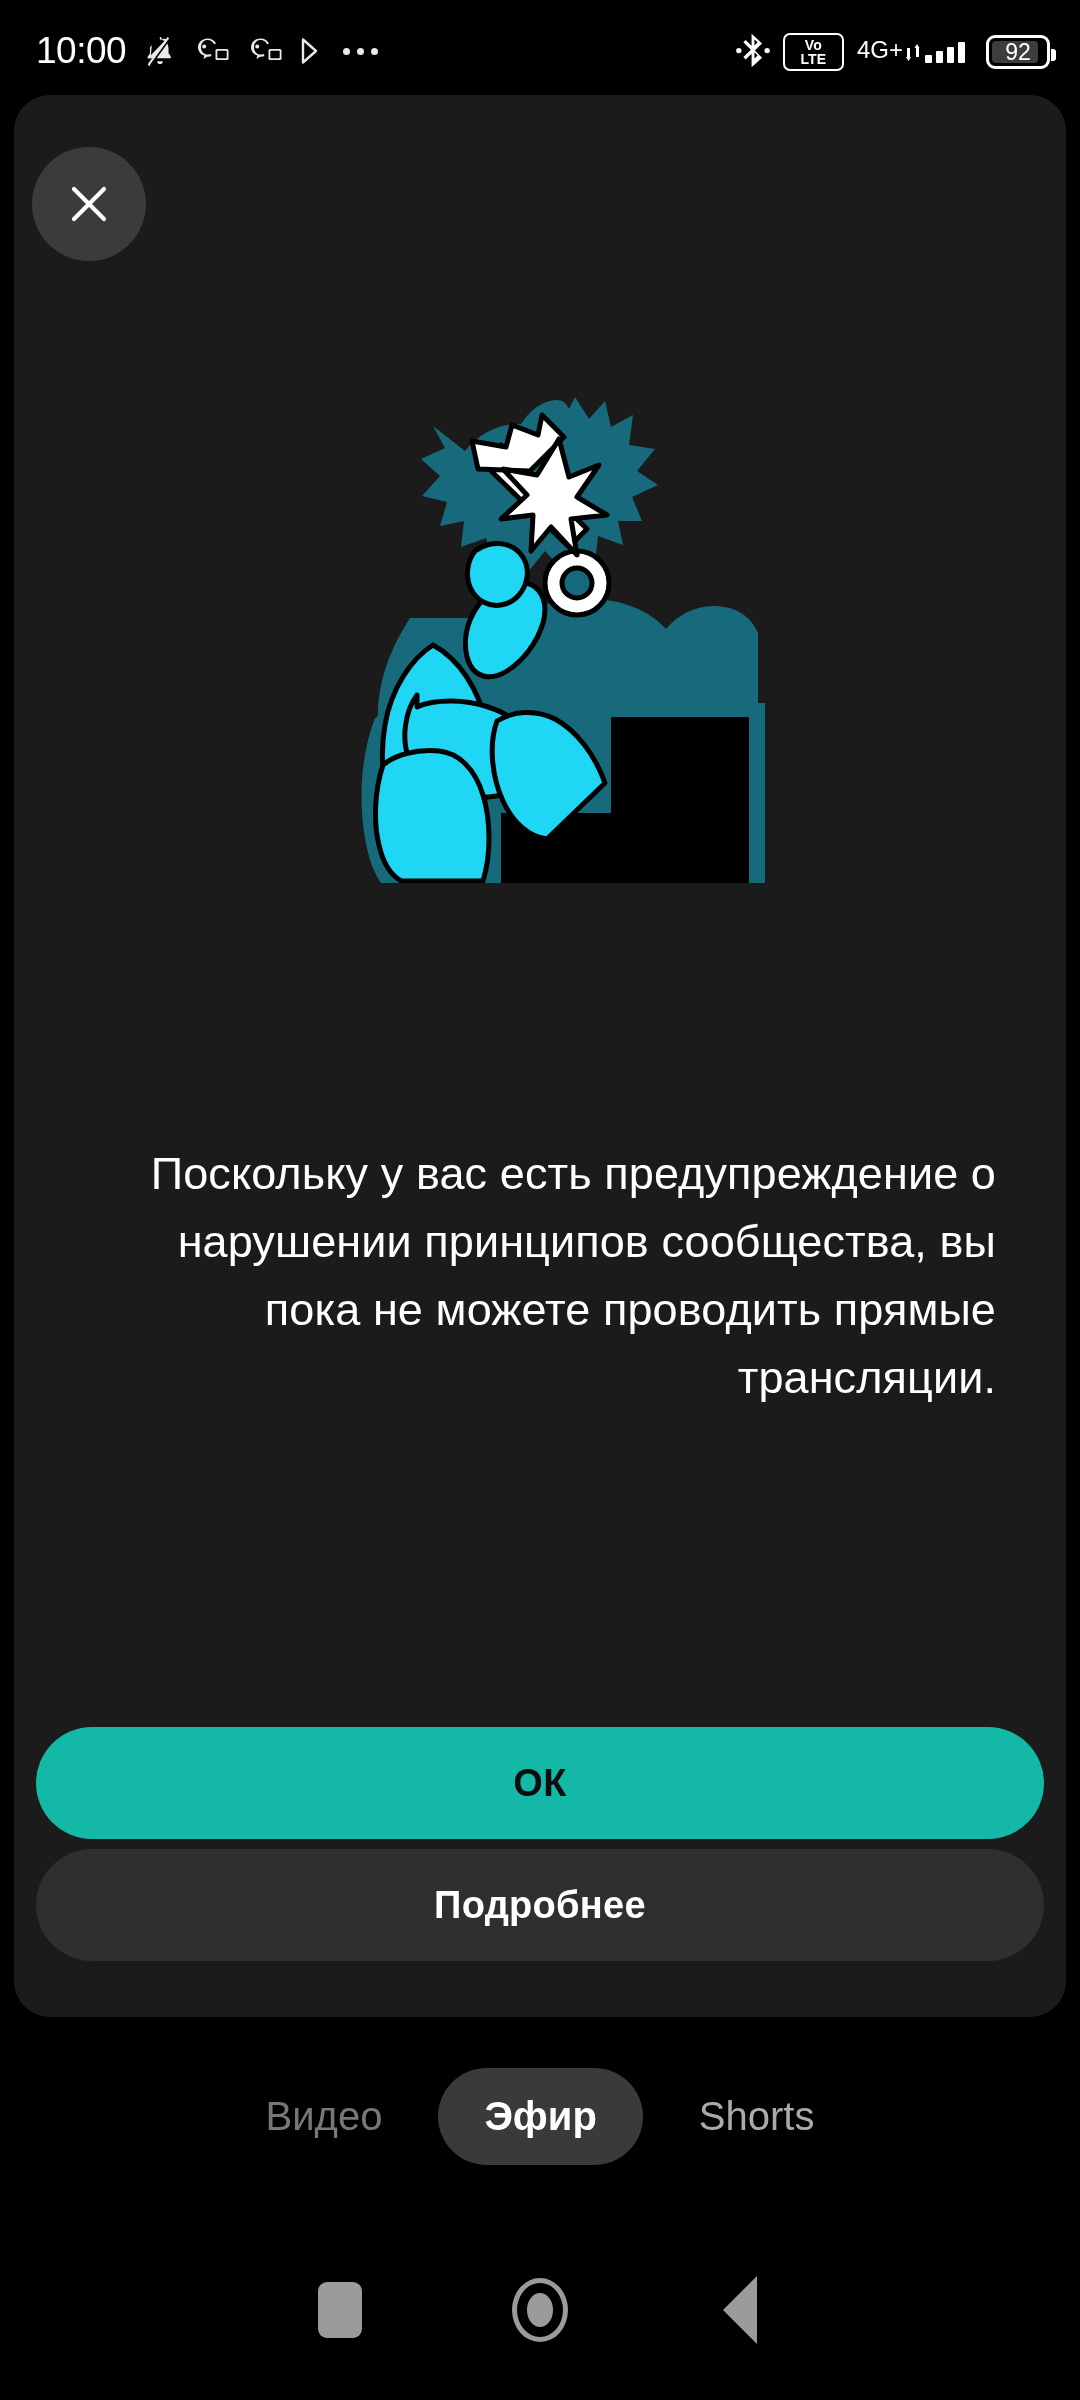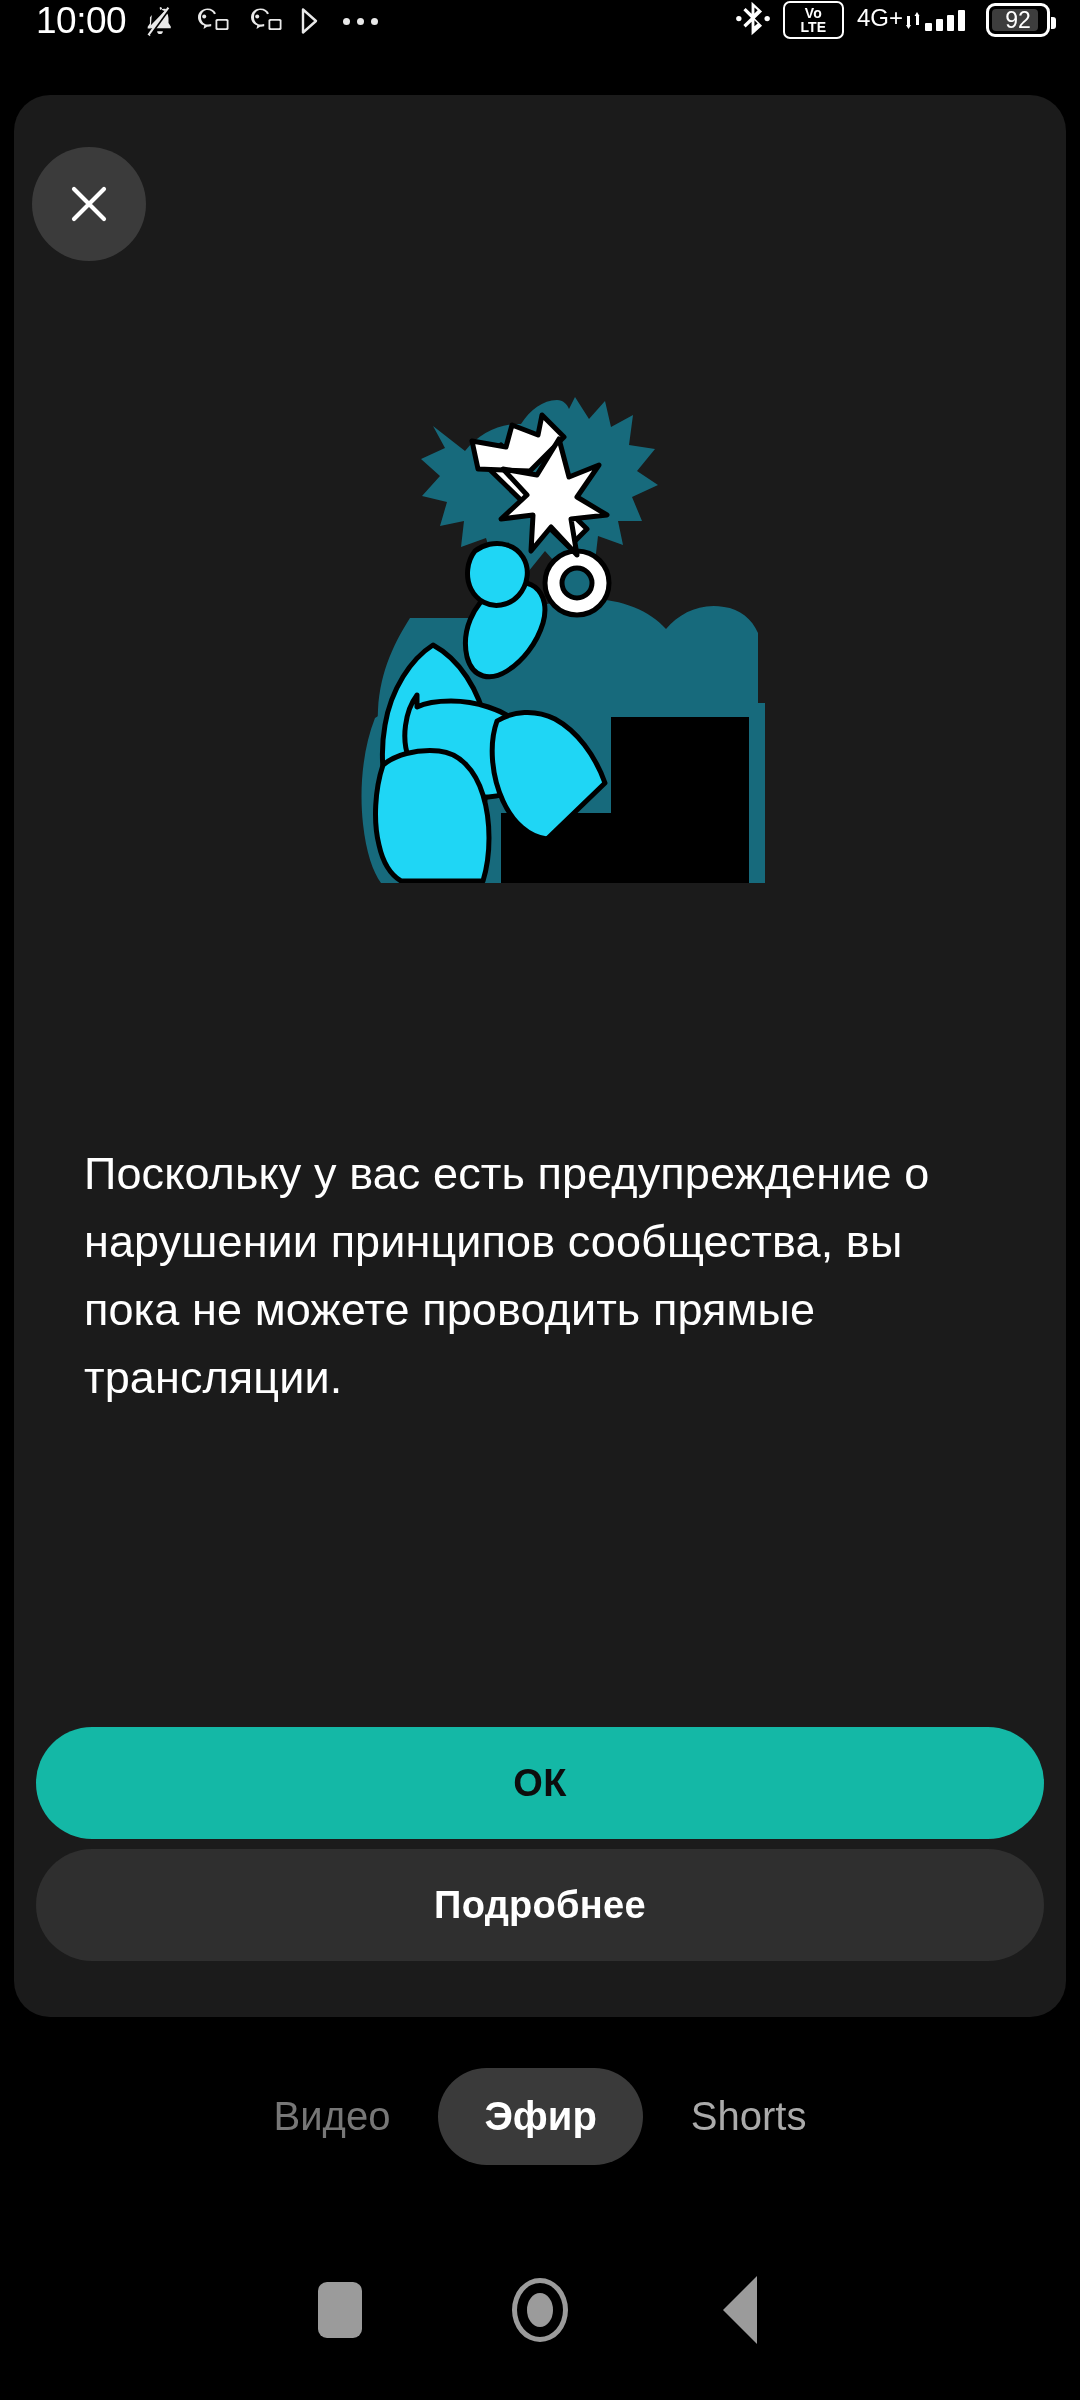--- a/index.html
+++ b/index.html
@@ -7,21 +7,21 @@
     width:1080px; height:2400px;
     background:#000; overflow:hidden;
     font-family:"Liberation Sans", sans-serif;
     -webkit-font-smoothing:antialiased;
   }
   #screen { position:relative; width:1080px; height:2400px; background:#000; }
 
   
   #statusbar {
     position:absolute; left:0; top:0; width:1080px; height:72px;
-    display:flex; align-items:flex-start; justify-content:space-between;
+    display:flex; align-items:flex-end; justify-content:space-between;
     padding:0 30px 0 36px;
   }
   .sb-left { display:flex; align-items:center; gap:17px; }
   .sb-right { display:flex; align-items:center; gap:13px; }
   #clock { color:#fff; font-size:37px; letter-spacing:-0.5px; font-weight:400; }
   .sb-ico { display:block; }
   .dots { display:flex; align-items:center; gap:7px; margin-left:6px; }
   .dots i { width:7px; height:7px; border-radius:50%; background:#e9e9e9; display:block; }
   #volte {
     border:2.5px solid #fff; border-radius:7px; color:#fff;
@@ -55,37 +55,37 @@
     border-radius:50%; background:#3b3b3b;
     display:flex; align-items:center; justify-content:center;
   }
 
   
   #illo { position:absolute; left:0; right:0; top:278px; display:flex; justify-content:center; }
 
   
   #message {
     position:absolute; left:70px; top:1045px; width:912px;
-    color:#fff; font-size:45px; line-height:68px; text-align:left;
+    color:#fff; font-size:45px; line-height:68px; text-align:right;
     font-weight:400; letter-spacing:0.1px;
   }
 
   
   .btn {
     position:absolute; left:22px; width:1008px; height:112px;
     border-radius:56px; display:flex; align-items:center; justify-content:center;
     font-size:38px; font-weight:700; letter-spacing:0.3px;
   }
   #btn-ok { top:1632px; background:#14b8a6; color:#0d0d0d; }
   #btn-more { top:1754px; background:#2f2f2f; color:#fff; }
 
   
   #tabbar {
     position:absolute; left:0; top:2056px; width:1080px; height:120px;
-    display:flex; align-items:center; justify-content:center; gap:8px;
+    display:flex; align-items:center; justify-content:center; gap:16px;
   }
   .tab {
     display:flex; align-items:center; justify-content:center;
     font-size:40px; font-weight:500; padding:24px 40px; border-radius:60px;
     white-space:nowrap;
   }
   .tab.dim    { color:#777; }
   .tab.normal { color:#aaa; }
   .tab.active { color:#fff; background:#3a3a3a; font-weight:600; padding:26px 46px; }
 

